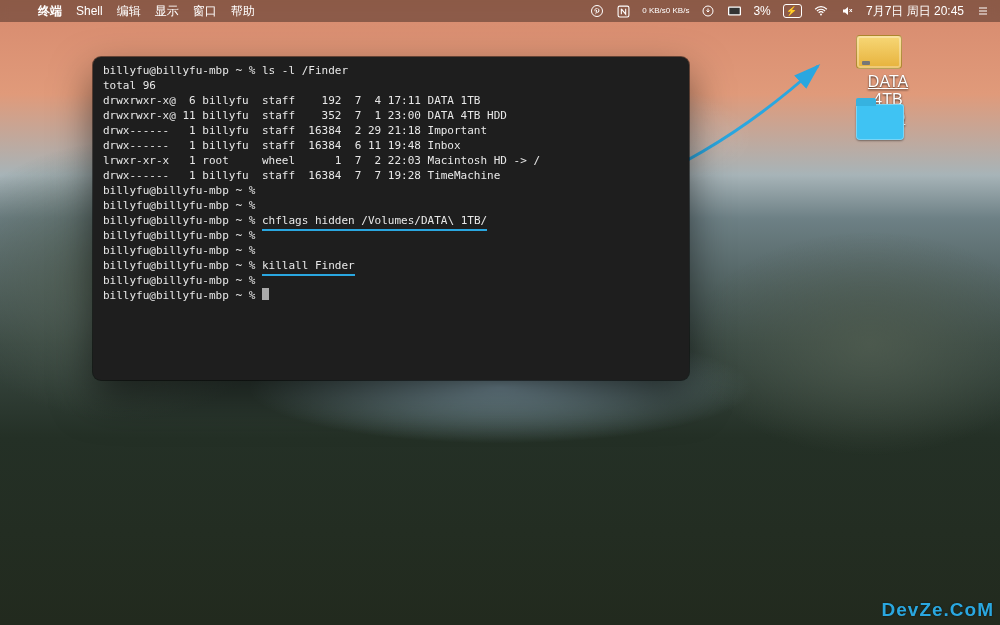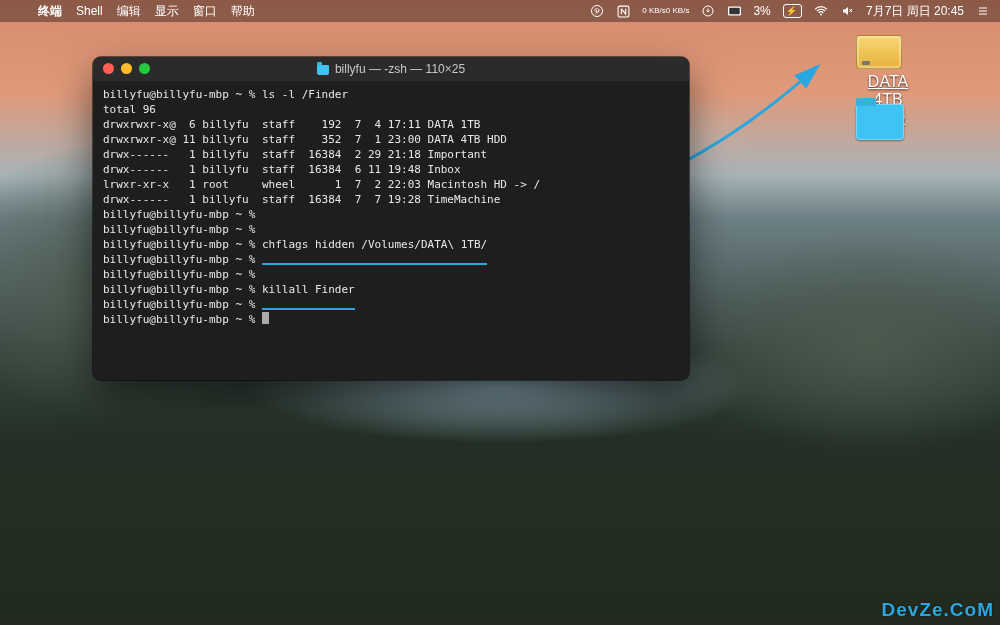--- a/index.html
+++ b/index.html
@@ -89,21 +89,21 @@
   .traffic span { width: 11px; height: 11px; border-radius: 50%; display: inline-block; }
   .t-close { background: #ff5f56; } .t-min { background: #ffbd2e; } .t-max { background: #27c93f; }
   .title-folder-icon { width: 12px; height: 10px; background:#3fc3f3; border-radius:1px 1px 2px 2px; display:inline-block; margin-right:6px; position:relative; top:1px; }
   .title-folder-icon::before { content:""; position:absolute; top:-3px; left:0; width:5px; height:3px; background:#36b2e0; border-radius:1px 1px 0 0; }
   .term-body {
     flex: 1; padding: 6px 10px;
     font-family: "Menlo","Consolas",monospace;
     font-size: 11px; line-height: 15px; color: #e8e8e8;
     white-space: pre;
   }
-  .underline-blue { border-bottom: 2px solid #2aa7e0; padding-bottom: 12px; }
+  .underline-blue { border-bottom: 2px solid #2aa7e0; padding-bottom: 2px; }
   .cursor { display:inline-block; width:7px; height:12px; background:#aaa; vertical-align:-1px; }
   
   .arrow-svg { position: absolute; z-index: 15; left: 440px; top: 48px; pointer-events: none; }
   
   .watermark {
     position: absolute; right: 6px; bottom: 4px; z-index: 50;
     color: #2aa7e0; font-weight: 700; text-align: right;
     text-shadow: 0 0 2px rgba(0,0,0,0.6);
   }
   .watermark .l1 { font-size: 22px; letter-spacing: 6px; }
@@ -192,29 +192,20 @@
   <svg class="arrow-svg" width="420" height="190">
     <defs>
       <marker id="ah" markerWidth="10" markerHeight="10" refX="8" refY="3" orient="auto">
         <path d="M0,0 L9,3 L0,6 z" fill="#2aa7e0"></path>
       </marker>
     </defs>
     <path d="M 10 180 Q 210 170 378 18" stroke="#2aa7e0" stroke-width="3" fill="none" marker-end="url(#ah)"></path>
   </svg>
 
   <div class="term-window">
-    <div class="titlebar">
-      <div class="traffic">
-        <span class="t-close"></span>
-        <span class="t-min"></span>
-        <span class="t-max"></span>
-      </div>
-      <span class="title-folder-icon"></span>
-      <span data-bind="terminal.title">billyfu — -zsh — 110×25</span>
-    </div>
     <div class="term-body"><span data-bind="terminal.prompt">billyfu@billyfu-mbp ~ %</span> <span data-bind="terminal.lines.cmd_ls">ls -l /Finder</span>
 <span data-bind="terminal.lines.total">total 96</span>
 <span data-bind="terminal.lines.row1">drwxrwxr-x@  6 billyfu  staff    192  7  4 17:11 DATA 1TB</span>
 <span data-bind="terminal.lines.row2">drwxrwxr-x@ 11 billyfu  staff    352  7  1 23:00 DATA 4TB HDD</span>
 <span data-bind="terminal.lines.row3">drwx------   1 billyfu  staff  16384  2 29 21:18 Important</span>
 <span data-bind="terminal.lines.row4">drwx------   1 billyfu  staff  16384  6 11 19:48 Inbox</span>
 <span data-bind="terminal.lines.row5">lrwxr-xr-x   1 root     wheel      1  7  2 22:03 Macintosh HD -&gt; /</span>
 <span data-bind="terminal.lines.row6">drwx------   1 billyfu  staff  16384  7  7 19:28 TimeMachine</span>
 <span data-bind="terminal.prompt">billyfu@billyfu-mbp ~ %</span> 
 <span data-bind="terminal.prompt">billyfu@billyfu-mbp ~ %</span> 

